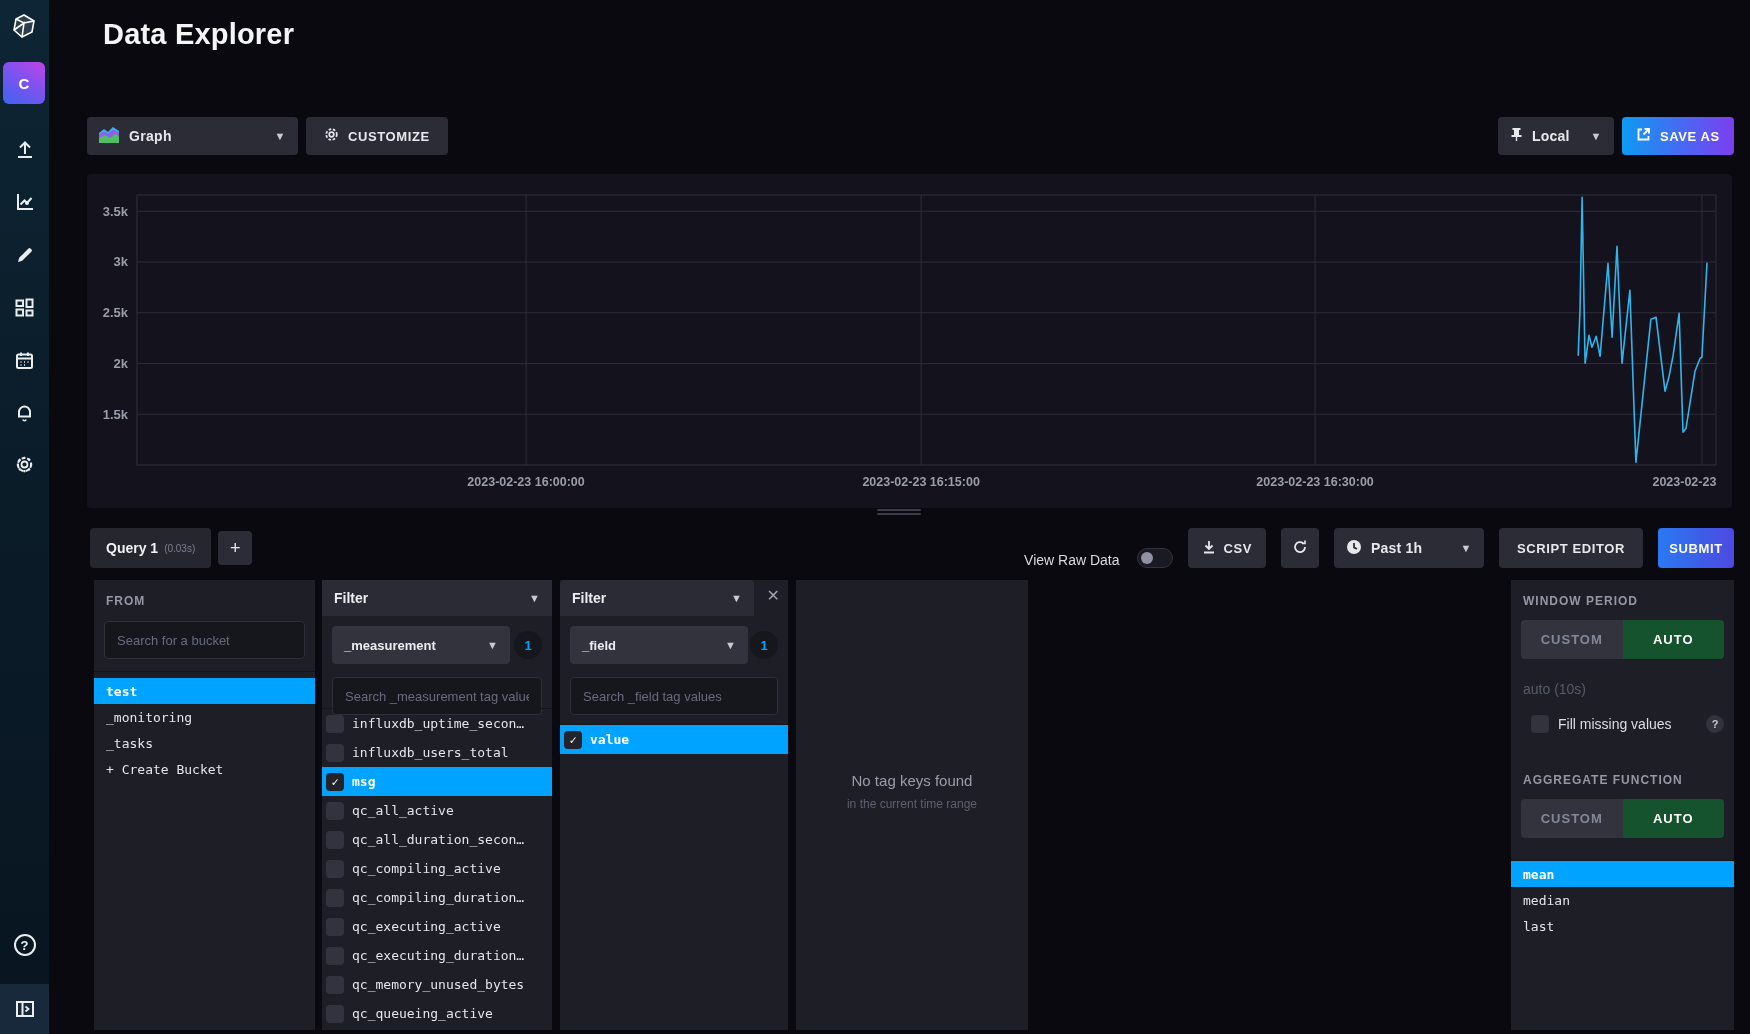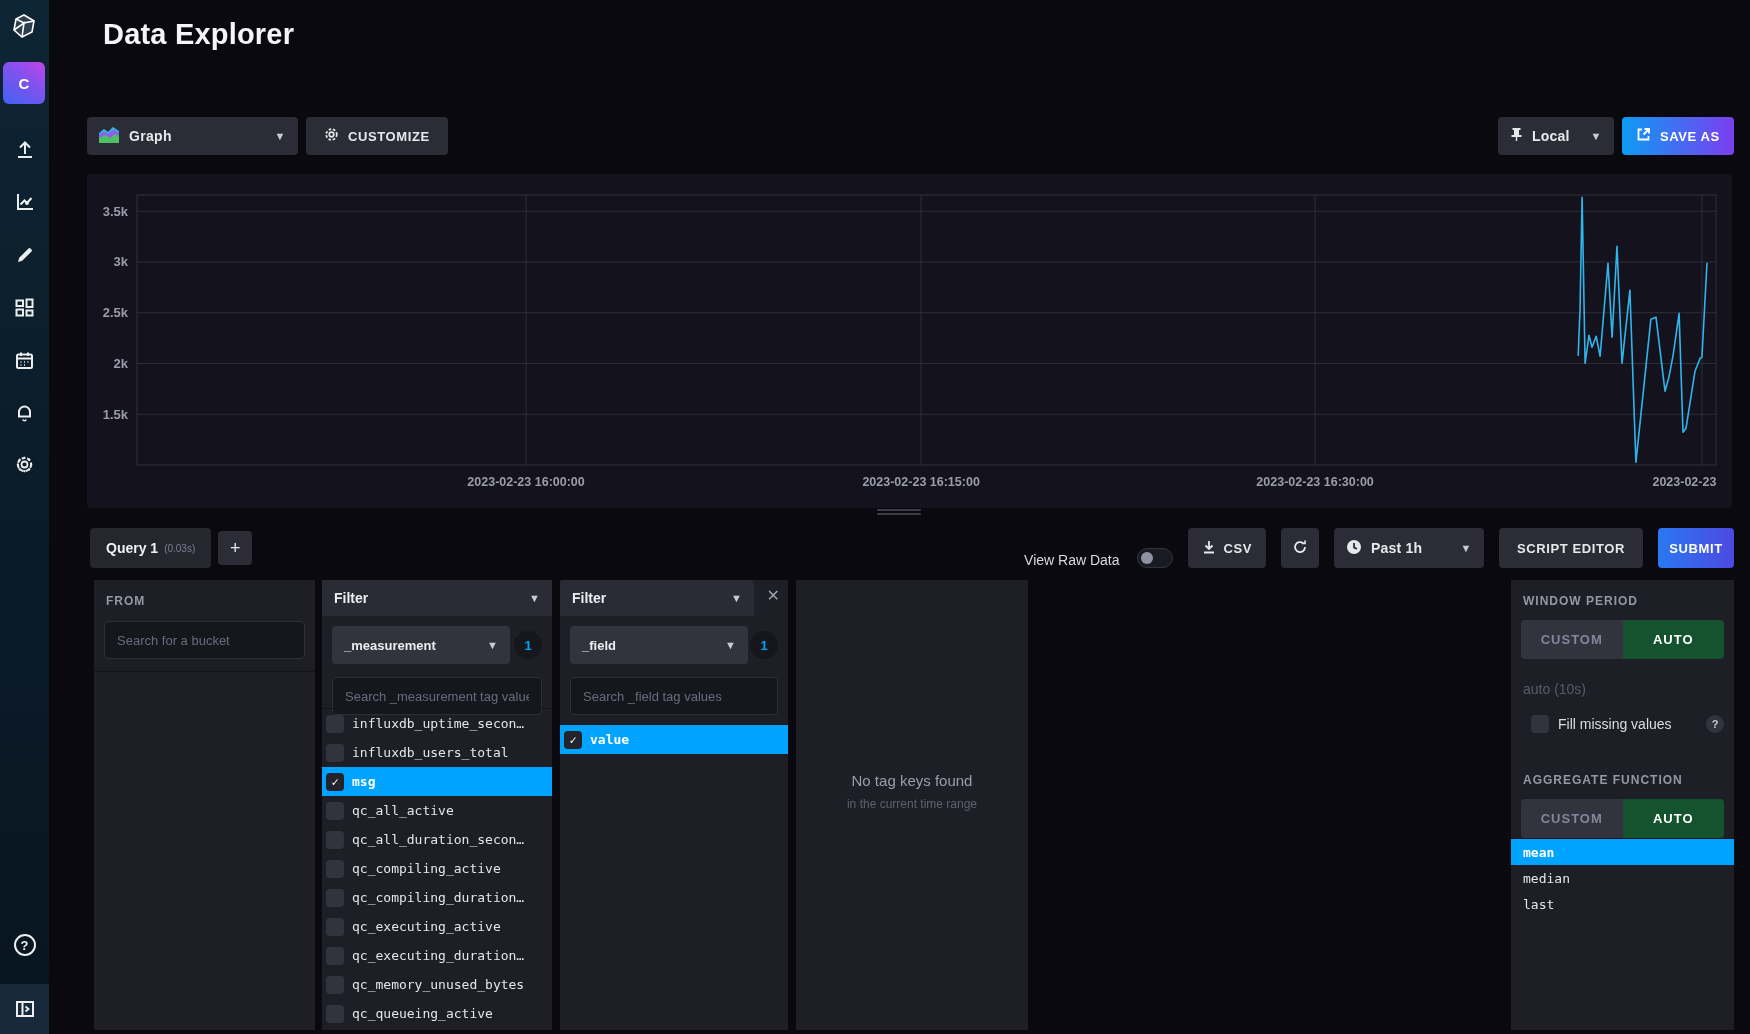--- a/index.html
+++ b/index.html
@@ -91,21 +91,21 @@
 
   .seg { display:flex; margin:12px 10px 0 10px; height:39px; border-radius:4px; overflow:hidden; }
   .seg > div { flex:1; display:flex; align-items:center; justify-content:center; font-size:13px; font-weight:700; letter-spacing:1px; cursor:pointer; }
   .seg .off { background:#33333d; color:#83879a; }
   .seg .on  { background:#14532d; color:#fff; }
   .dim-text { margin:22px 12px 0 12px; font-size:14px; color:#565a6b; }
   .fill-row { display:flex; align-items:center; gap:9px; margin:18px 10px 0 20px; }
   .fill-label { font-size:14px; color:#dcdee3; }
   .q-badge { margin-left:auto; width:18px; height:18px; border-radius:50%; background:#33333d; color:#c7cad3; font-size:11px; font-weight:700; display:flex; align-items:center; justify-content:center; cursor:pointer; }
   .agg-title { margin-top:26px; }
-  .agg-list { margin-top:0; border-top:1px solid #15151c; }
+  .agg-list { margin-top:22px; border-top:1px solid #15151c; }
   .agg-list .list-row { height:26px; }
 </style>
 </head>
 <body>
 
 <nav class="sidebar">
   <div class="side-logo">
     <svg width="26" height="26" viewBox="0 0 26 26">
         <g stroke="#fff" stroke-width="1.6" fill="#fff" fill-opacity=".12">
           <polygon points="13,2 23,8 21,19 11,24 3,17 5,6"></polygon>
@@ -296,20 +296,34 @@
     <div class="btn submit-btn">
       <span>SUBMIT</span>
     </div>
   </div>
 </div>
 
 <div class="card card-from">
   <div class="card-title">FROM</div>
   <input class="search-input" placeholder="Search for a bucket" style="">
   <div class="hdivider"></div>
+  <div id="from-list" class="mono" style="margin-top:6px">
+      <div class="list-row selected">
+        <span class="row-label">test</span>
+      </div>
+      <div class="list-row">
+        <span class="row-label">_monitoring</span>
+      </div>
+      <div class="list-row">
+        <span class="row-label">_tasks</span>
+      </div>
+      <div class="list-row">
+        <span class="row-label">+ Create Bucket</span>
+      </div>
+    </div>
 </div>
 
 <div class="card card-f1">
   <div class="filter-head">
     <span>Filter</span>
     <span class="caret">▼</span>
   </div>
   <div class="key-row">
     <div class="key-select">
       <span>_measurement</span>

